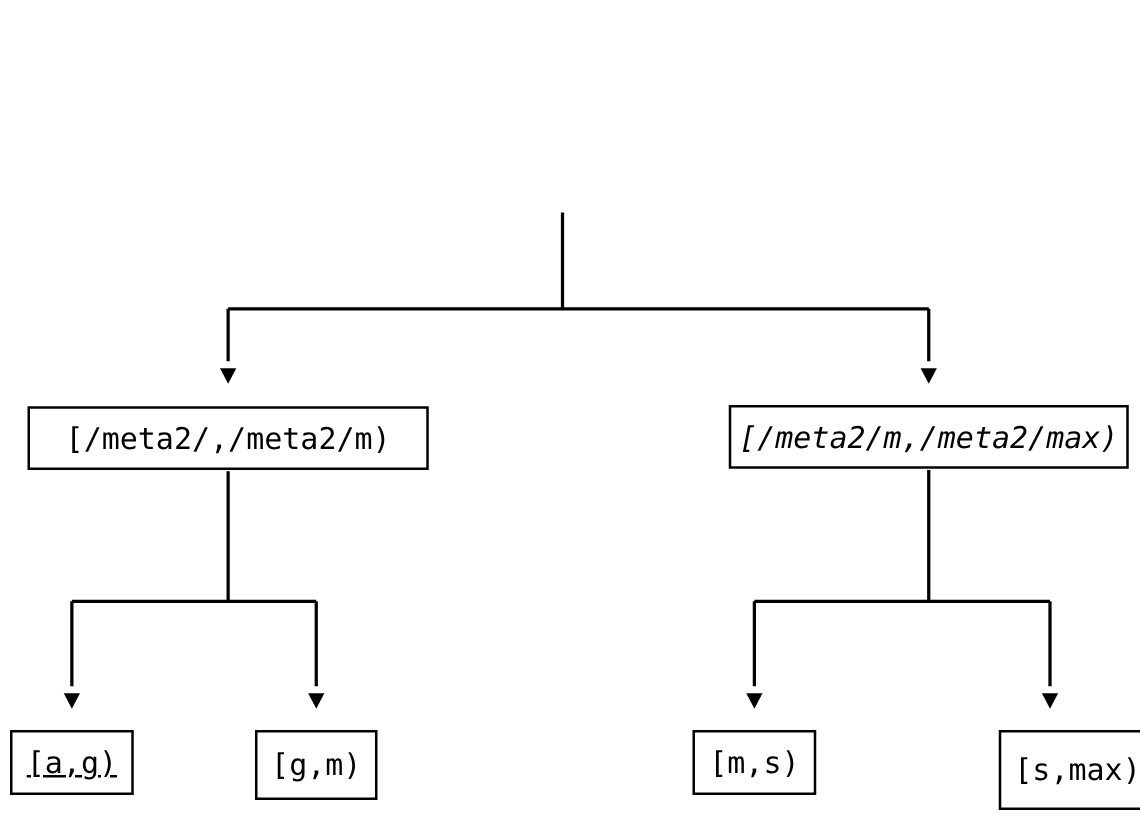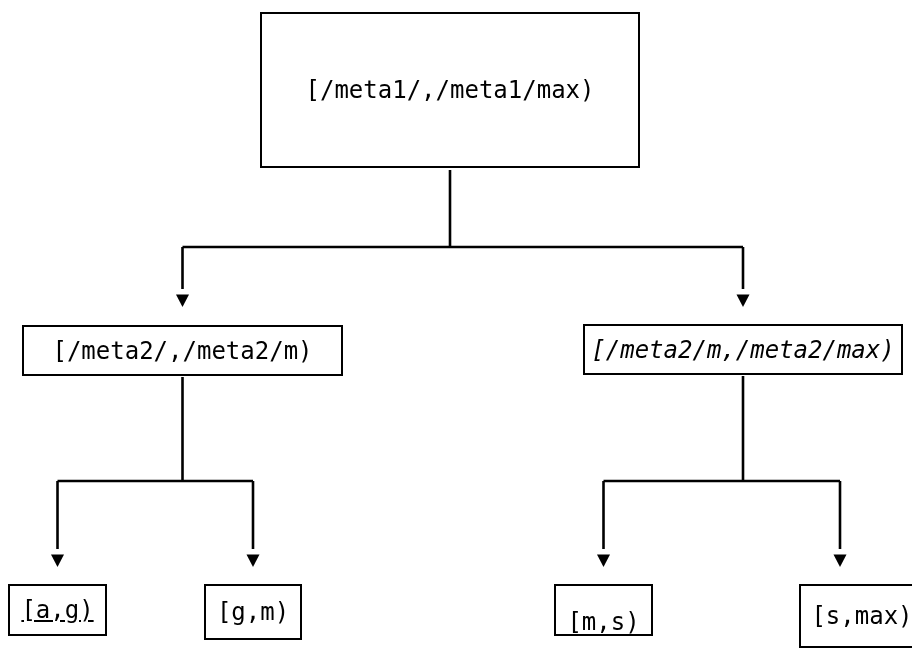--- a/index.html
+++ b/index.html
@@ -48,21 +48,21 @@
     color: var(--text, #000);
     font-size: 24px;
     line-height: 1;
     white-space: pre;
   }
   .node-root   { left: 260px; top: 12px;  width: 380px; height: 156px; }
   .node-l2-left  { left: 22px;  top: 325px; width: 321px; height: 51px; }
   .node-l2-right { left: 583px; top: 324px; width: 320px; height: 51px; font-style: italic; }
   .node-leaf-0 { left: 8px;   top: 584px; width: 99px;  height: 52px; text-decoration: underline; }
   .node-leaf-1 { left: 204px; top: 584px; width: 98px;  height: 56px; }
-  .node-leaf-2 { left: 554px; top: 584px; width: 99px;  height: 52px; align-items: flex-end; }
+  .node-leaf-2 { left: 554px; top: 584px; width: 99px;  height: 52px; }
   .node-leaf-3 { left: 799px; top: 584px; width: 126px; height: 64px; }
 </style>
 </head>
 <body>
 
 <div class="canvas">
 
   <svg class="edges" viewBox="0 0 912 652" aria-hidden="true">
 
     <g>
@@ -86,23 +86,20 @@
     <g>
       <path d="M 743 376 L 743 481"></path>
       <path d="M 603.5 481 L 840 481"></path>
       <path d="M 603.5 481 L 603.5 549"></path>
       <path d="M 840 481 L 840 549"></path>
       <polygon points="597,554.5 610,554.5 603.5,567"></polygon>
       <polygon points="833.5,554.5 846.5,554.5 840,567"></polygon>
     </g>
   </svg>
 
-  <div class="node node-root">
-    <span class="node-label">[/meta1/,/meta1/max)</span>
-  </div>
 
   <div class="node node-l2-left">
     <span class="node-label">[/meta2/,/meta2/m)</span>
   </div>
 
   <div class="node node-l2-right">
     <span class="node-label">[/meta2/m,/meta2/max)</span>
   </div>
 
   <div class="node node-leaf-0">

